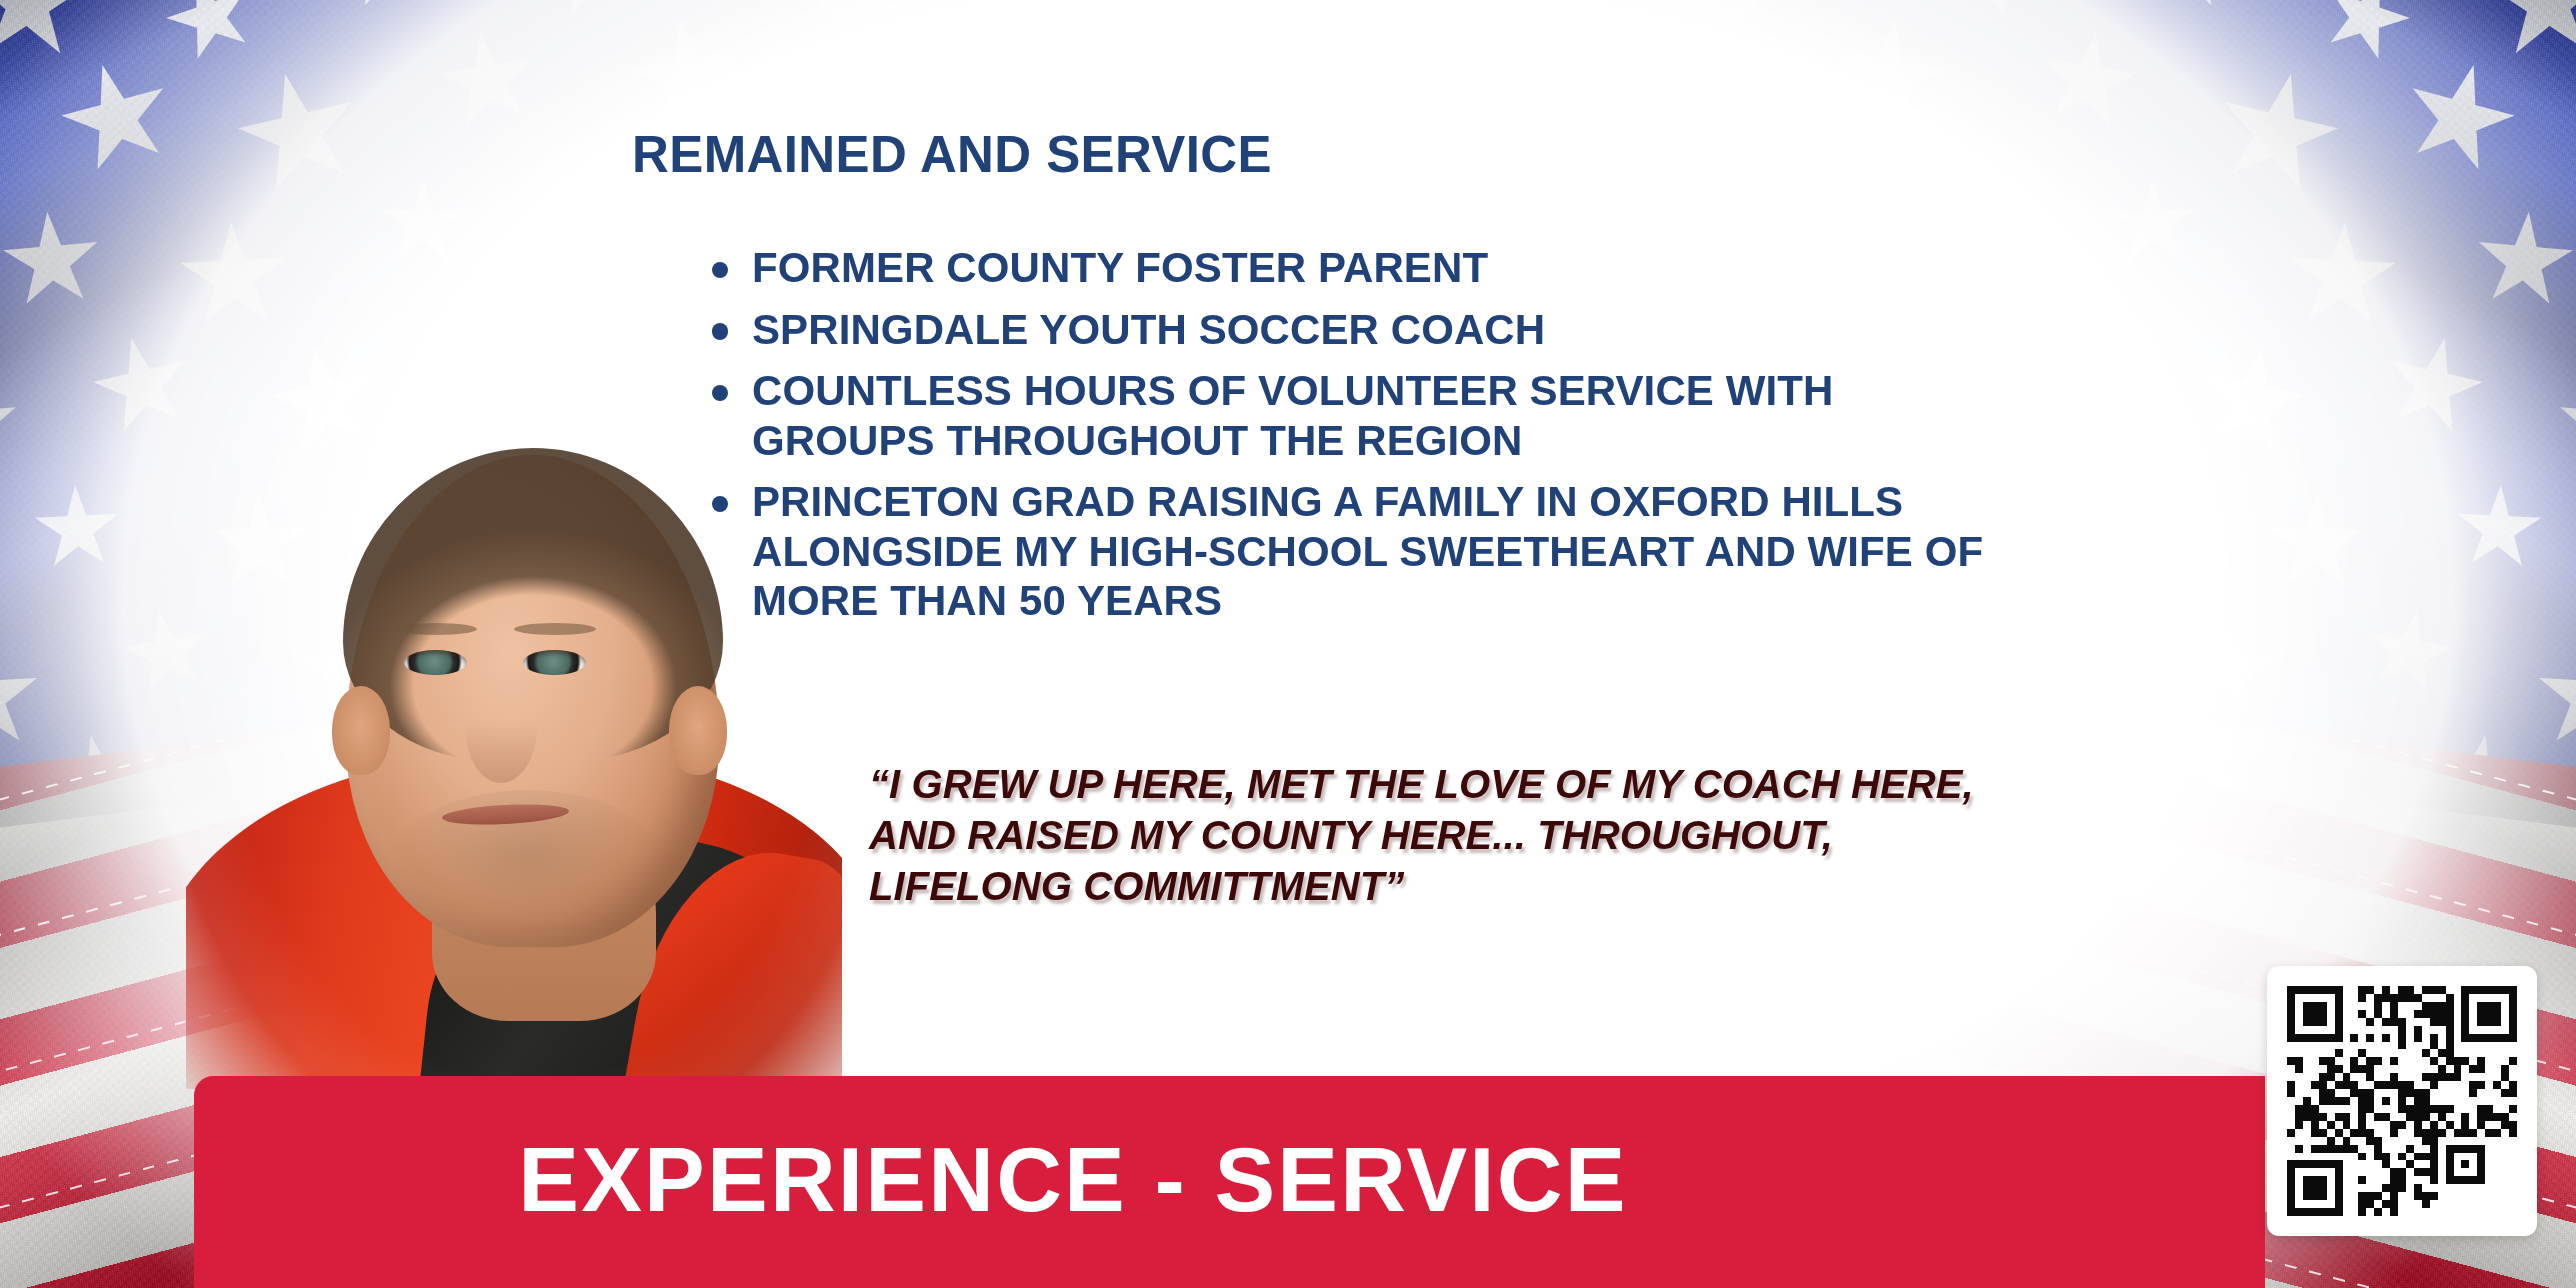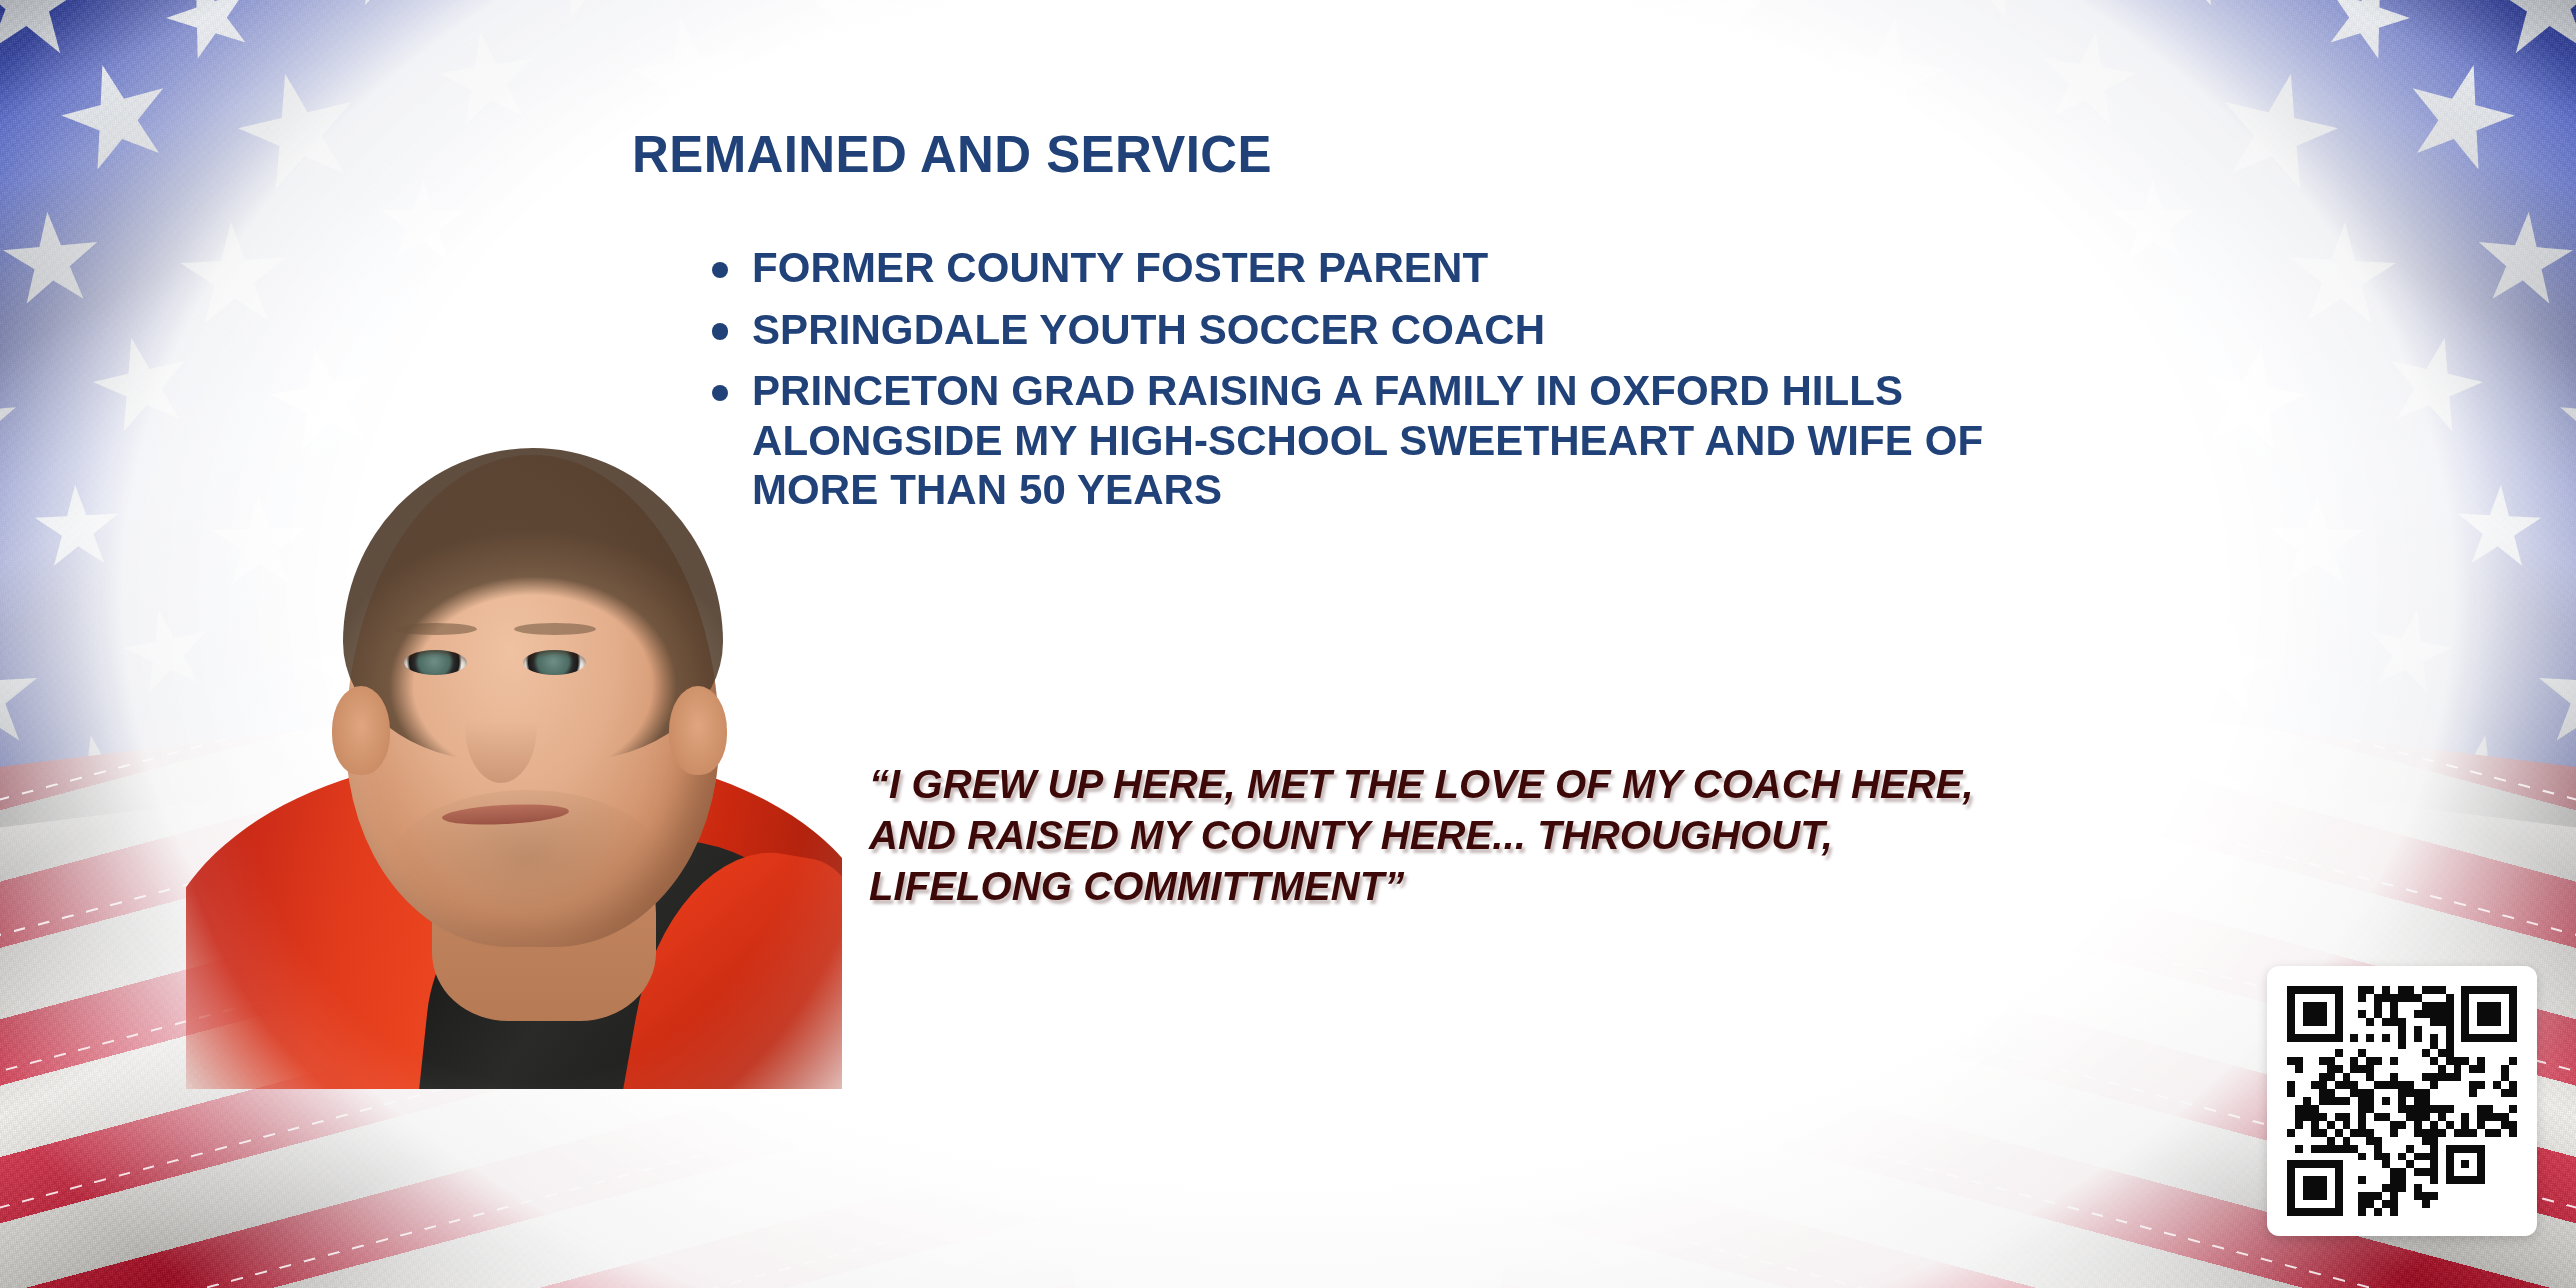--- a/index.html
+++ b/index.html
@@ -483,31 +483,35 @@
     </div>
   </div>
 
   <div class="content">
 
     <div class="heading">REMAINED AND SERVICE</div>
 
     <ul class="bullets">
       <li>FORMER COUNTY FOSTER PARENT</li>
       <li>SPRINGDALE YOUTH SOCCER COACH</li>
+      <li>COUNTLESS HOURS OF VOLUNTEER SERVICE WITH GROUPS THROUGHOUT THE REGION</li>
       <li>PRINCETON GRAD RAISING A FAMILY IN OXFORD HILLS ALONGSIDE MY HIGH-SCHOOL SWEETHEART AND WIFE OF MORE THAN 50 YEARS</li>
     </ul>
 
     <div class="quote">
       <p>“I GREW UP HERE, MET THE LOVE OF MY COACH HERE,</p>
       <p>AND RAISED MY COUNTY HERE... THROUGHOUT,</p>
       <p>LIFELONG COMMITTMENT”</p>
     </div>
 
   </div>
 
+  <div class="banner">
+    <div class="banner-text">EXPERIENCE - SERVICE</div>
+  </div>
 
   <div class="qr-card">
     <div class="qr-code" id="qr">
         <i class="on"></i>
         <i class="on"></i>
         <i class="on"></i>
         <i class="on"></i>
         <i class="on"></i>
         <i class="on"></i>
         <i class="on"></i>

